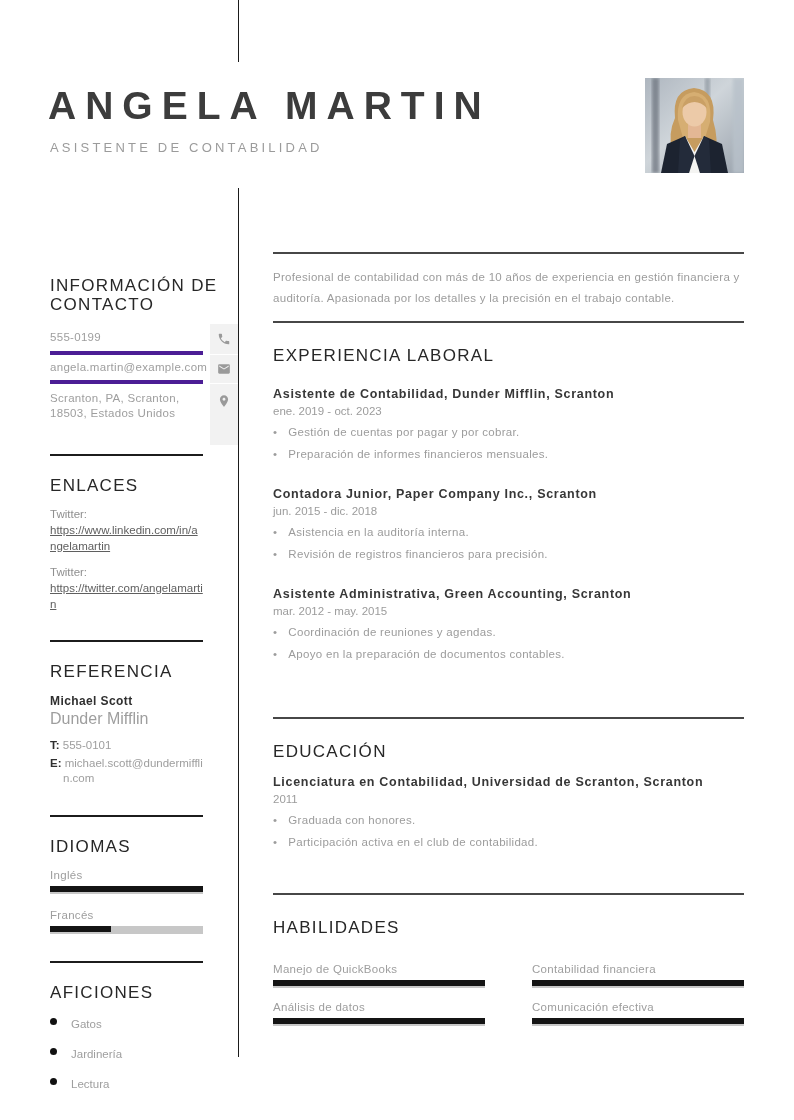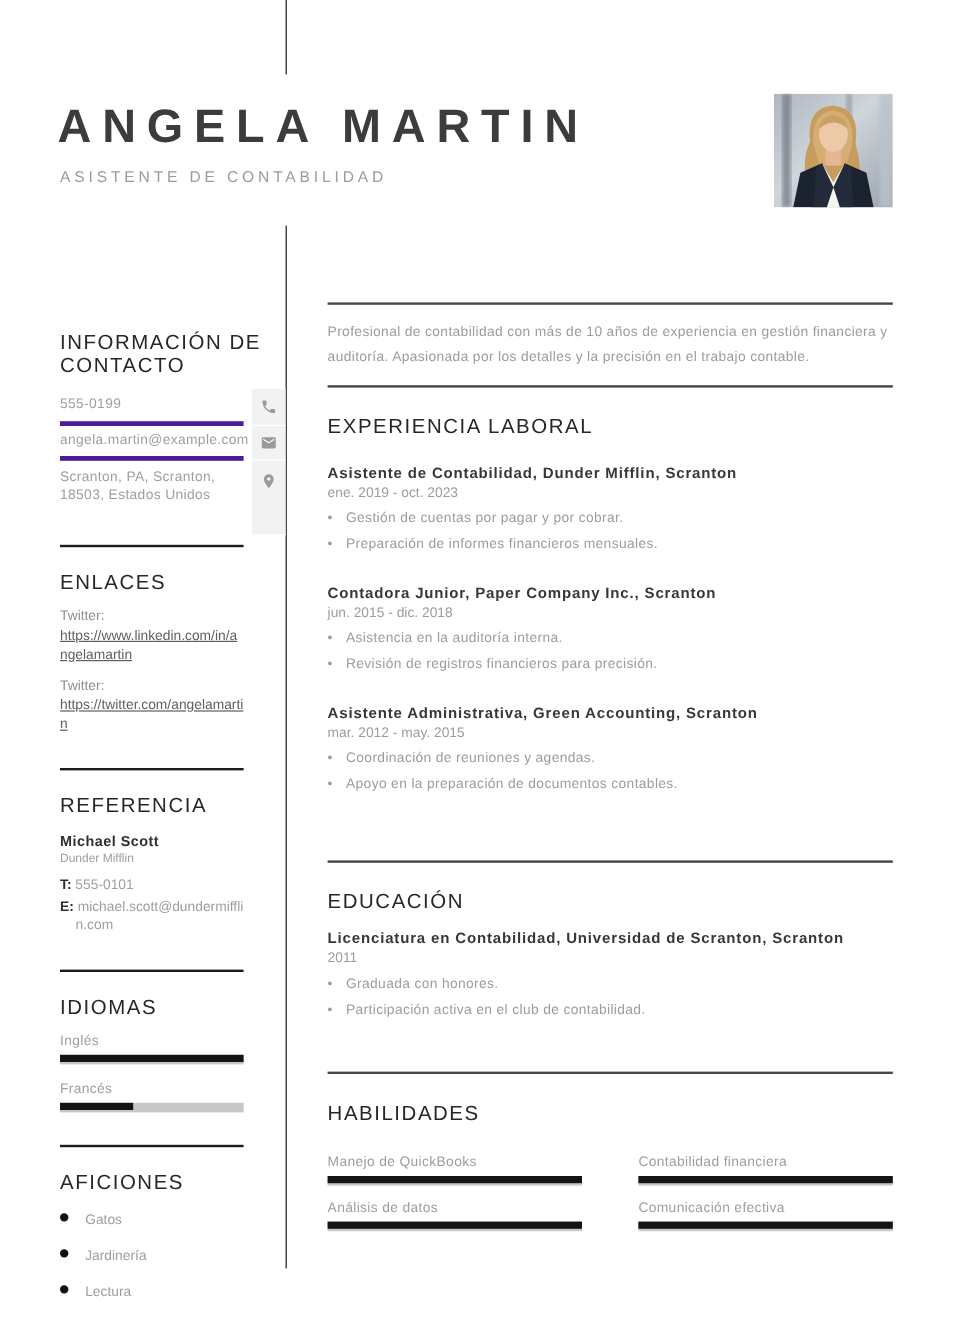--- a/index.html
+++ b/index.html
@@ -72,21 +72,21 @@
   .narrow { width: 153px; }
 
   .link-block { margin-bottom: 12px; }
   .link-label { font-size: 11.5px; color: #8f8f8f; margin: 0 0 3px; }
   .link {
     font-size: 11.5px; line-height: 15.5px; color: #5f5f5f;
     text-decoration: underline; word-break: break-all; display: block; cursor: pointer;
   }
 
   .ref-name { font-size: 12px; font-weight: bold; color: #2f2f2f; letter-spacing: 0.4px; margin: 0; }
-  .ref-company { font-size: 10px; color: #9e9e9e; margin: 2px 0 0; }
+  .ref-company { font-size: 16px; color: #9e9e9e; margin: 2px 0 0; }
   .ref-line { font-size: 11.5px; color: #9e9e9e; margin: 3px 0 0; padding-left: 13px; text-indent: -13px; word-break: break-all; line-height: 15px; }
   .ref-line b { color: #2f2f2f; }
   .ref-phone { margin-top: 10px; }
 
   .lang-item { margin-bottom: 15px; }
   .lang-label, .skill-label { font-size: 11.5px; color: #9e9e9e; margin: 0 0 5px; letter-spacing: 0.3px; }
   .bar-track { width: 100%; height: 8px; background: #c7c7c7; }
   .bar-fill { height: 6px; background: #141414; }
 
   .hobby-list { list-style: none; margin: 16px 0 0; padding: 0; }

